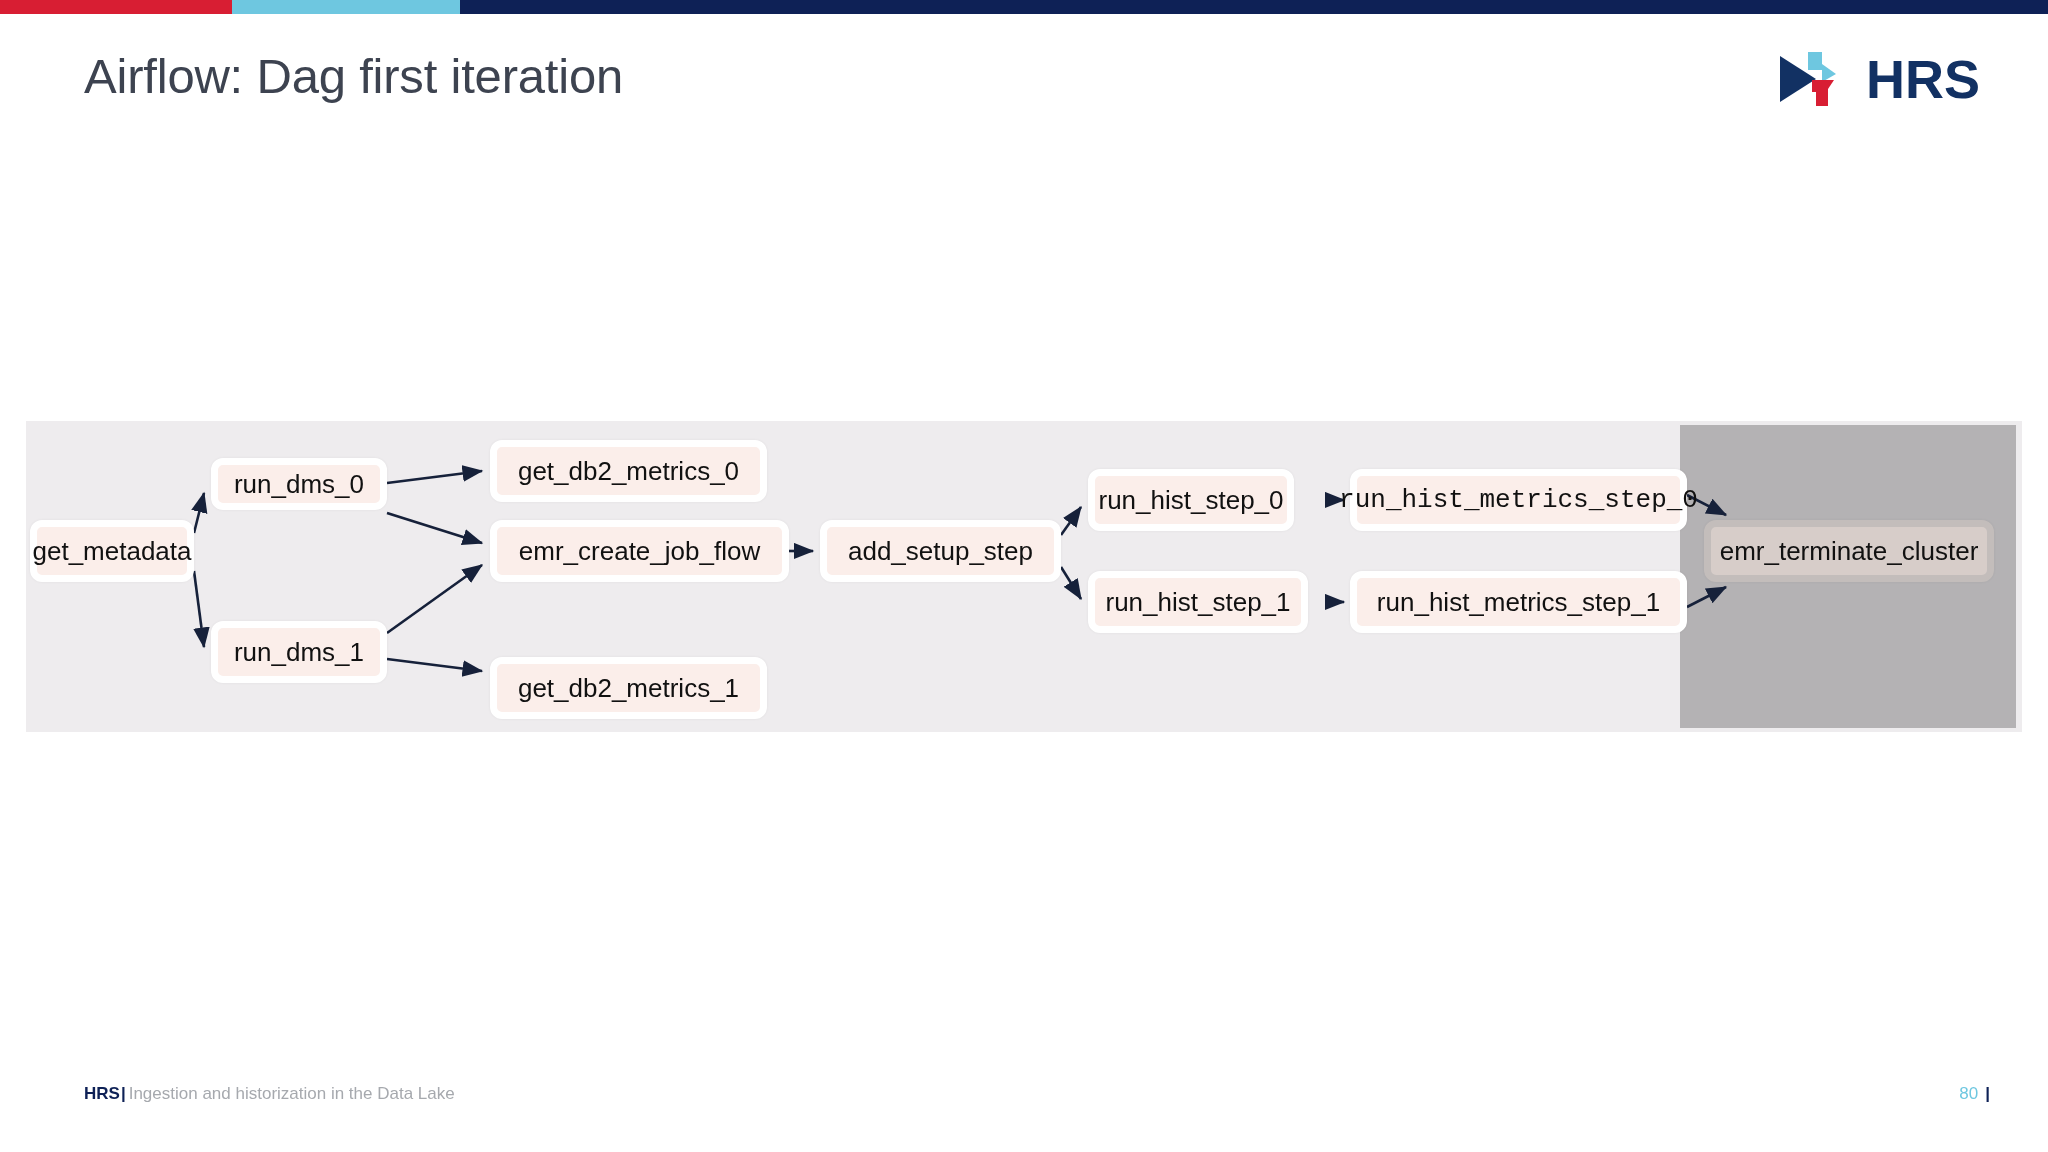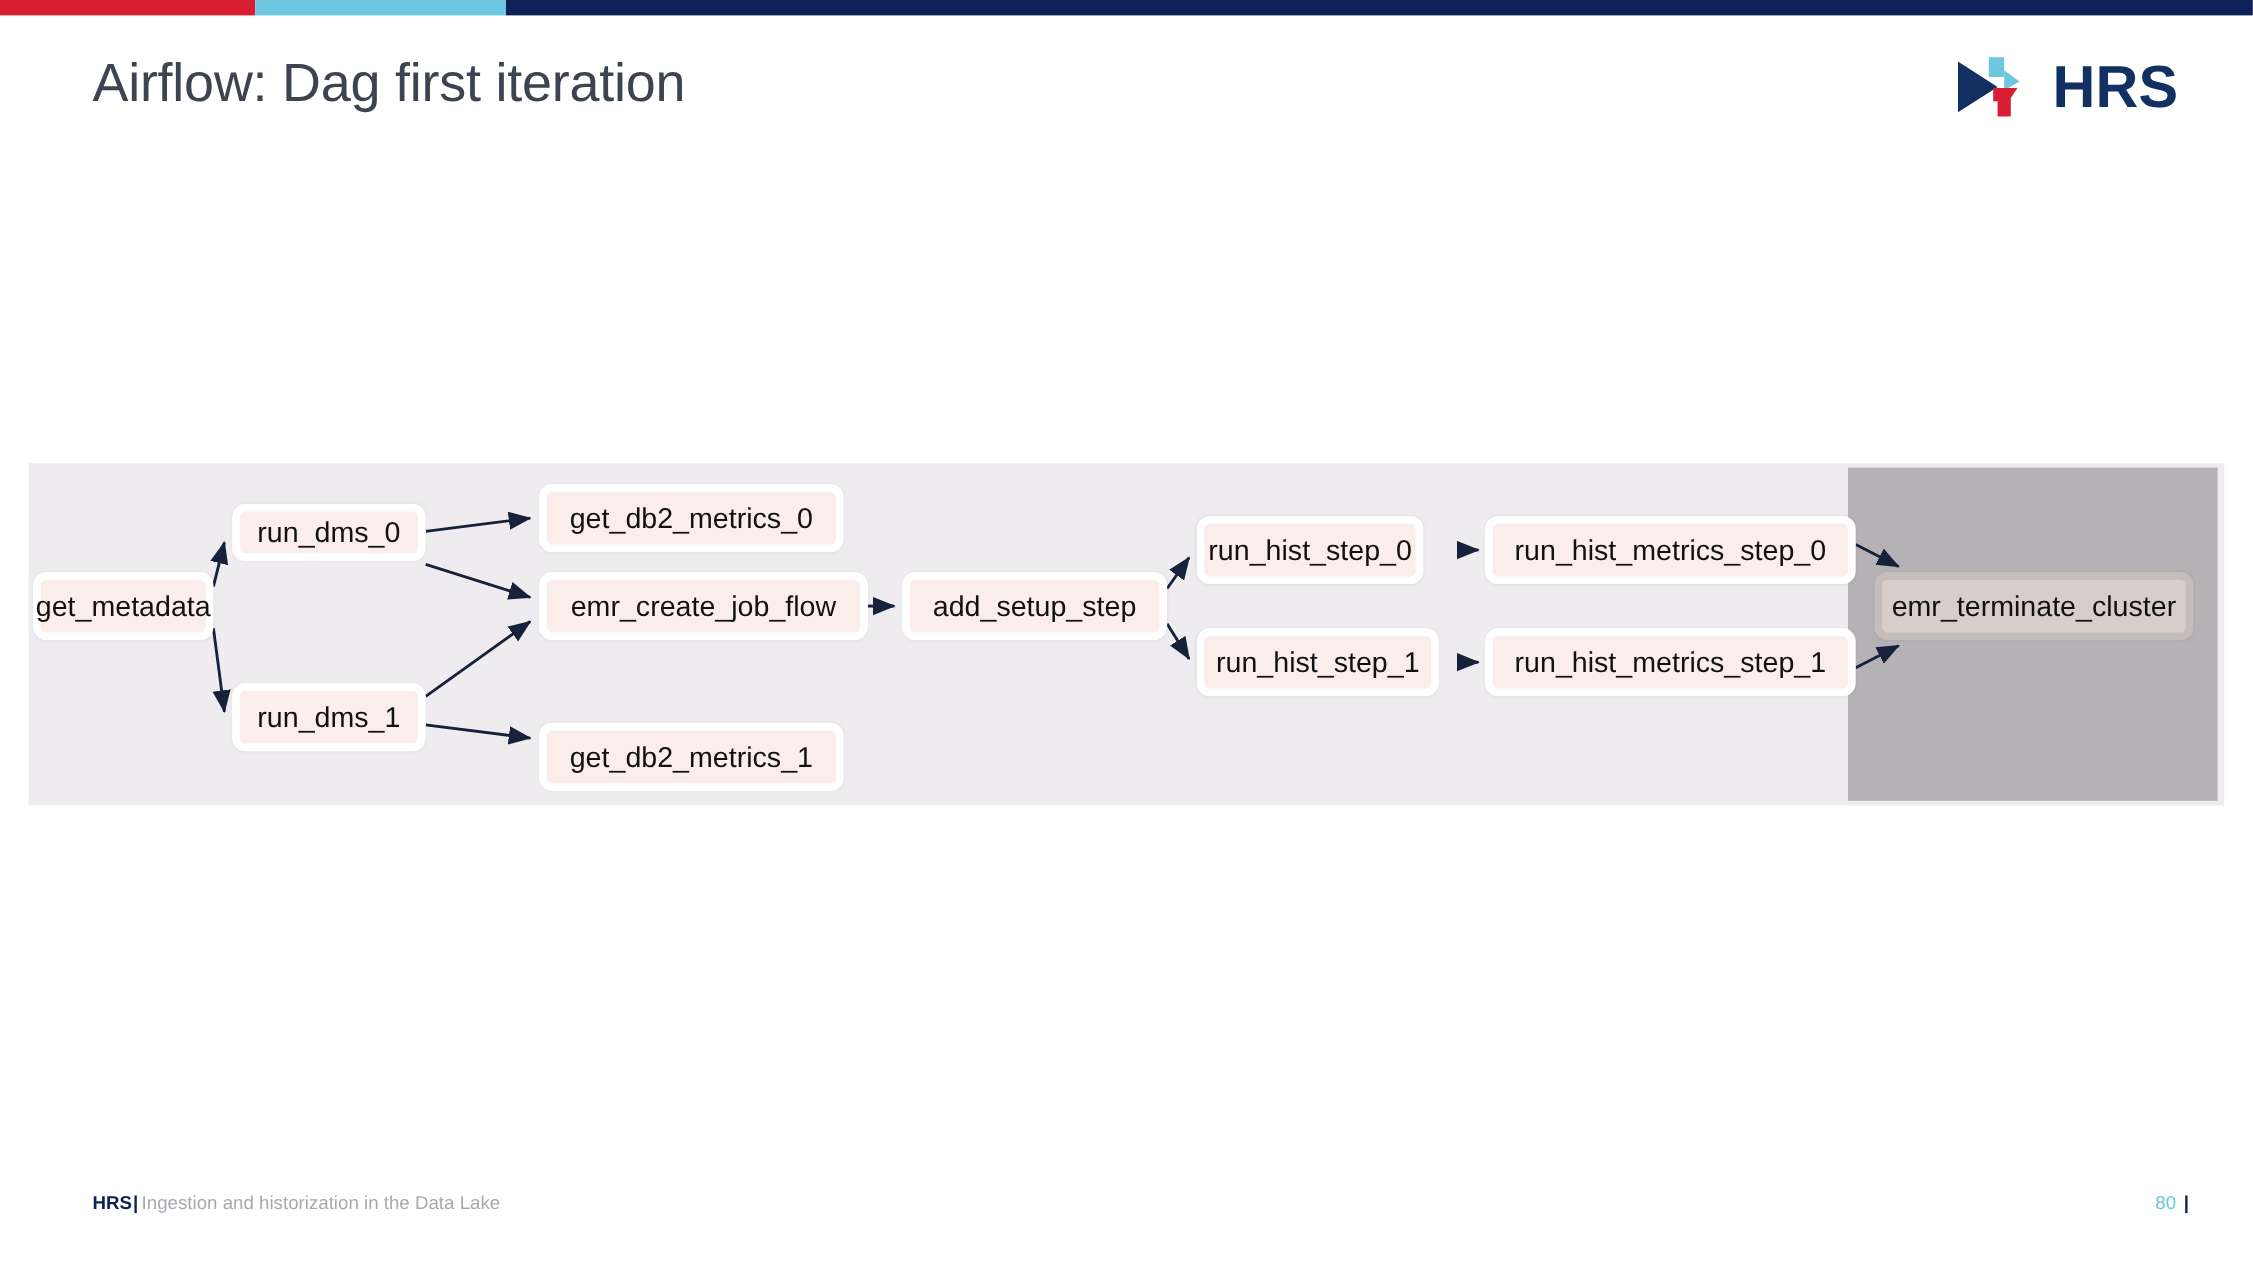--- a/index.html
+++ b/index.html
@@ -220,21 +220,21 @@
       </div>
       <div class="node" style="left: 794px; top: 99px; width: 241px; height: 62px;">
         <span>add_setup_step</span>
       </div>
       <div class="node" style="left: 1062px; top: 48px; width: 206px; height: 62px;">
         <span>run_hist_step_0</span>
       </div>
       <div class="node" style="left: 1062px; top: 150px; width: 220px; height: 62px; text-align: right;">
         <span>run_hist_step_1</span>
       </div>
-      <div class="node" style="left: 1324px; top: 48px; width: 337px; height: 62px;">
+      <div class="node" style="left: 1324px; top: 48px; width: 337px; height: 62px; font-family: Liberation Mono, monospace;">
         <span>run_hist_metrics_step_0</span>
       </div>
       <div class="node" style="left: 1324px; top: 150px; width: 337px; height: 62px;">
         <span>run_hist_metrics_step_1</span>
       </div>
       <div class="node dim" style="left: 1678px; top: 99px; width: 290px; height: 62px;">
         <span>emr_terminate_cluster</span>
       </div>
     </div>
 </div>

